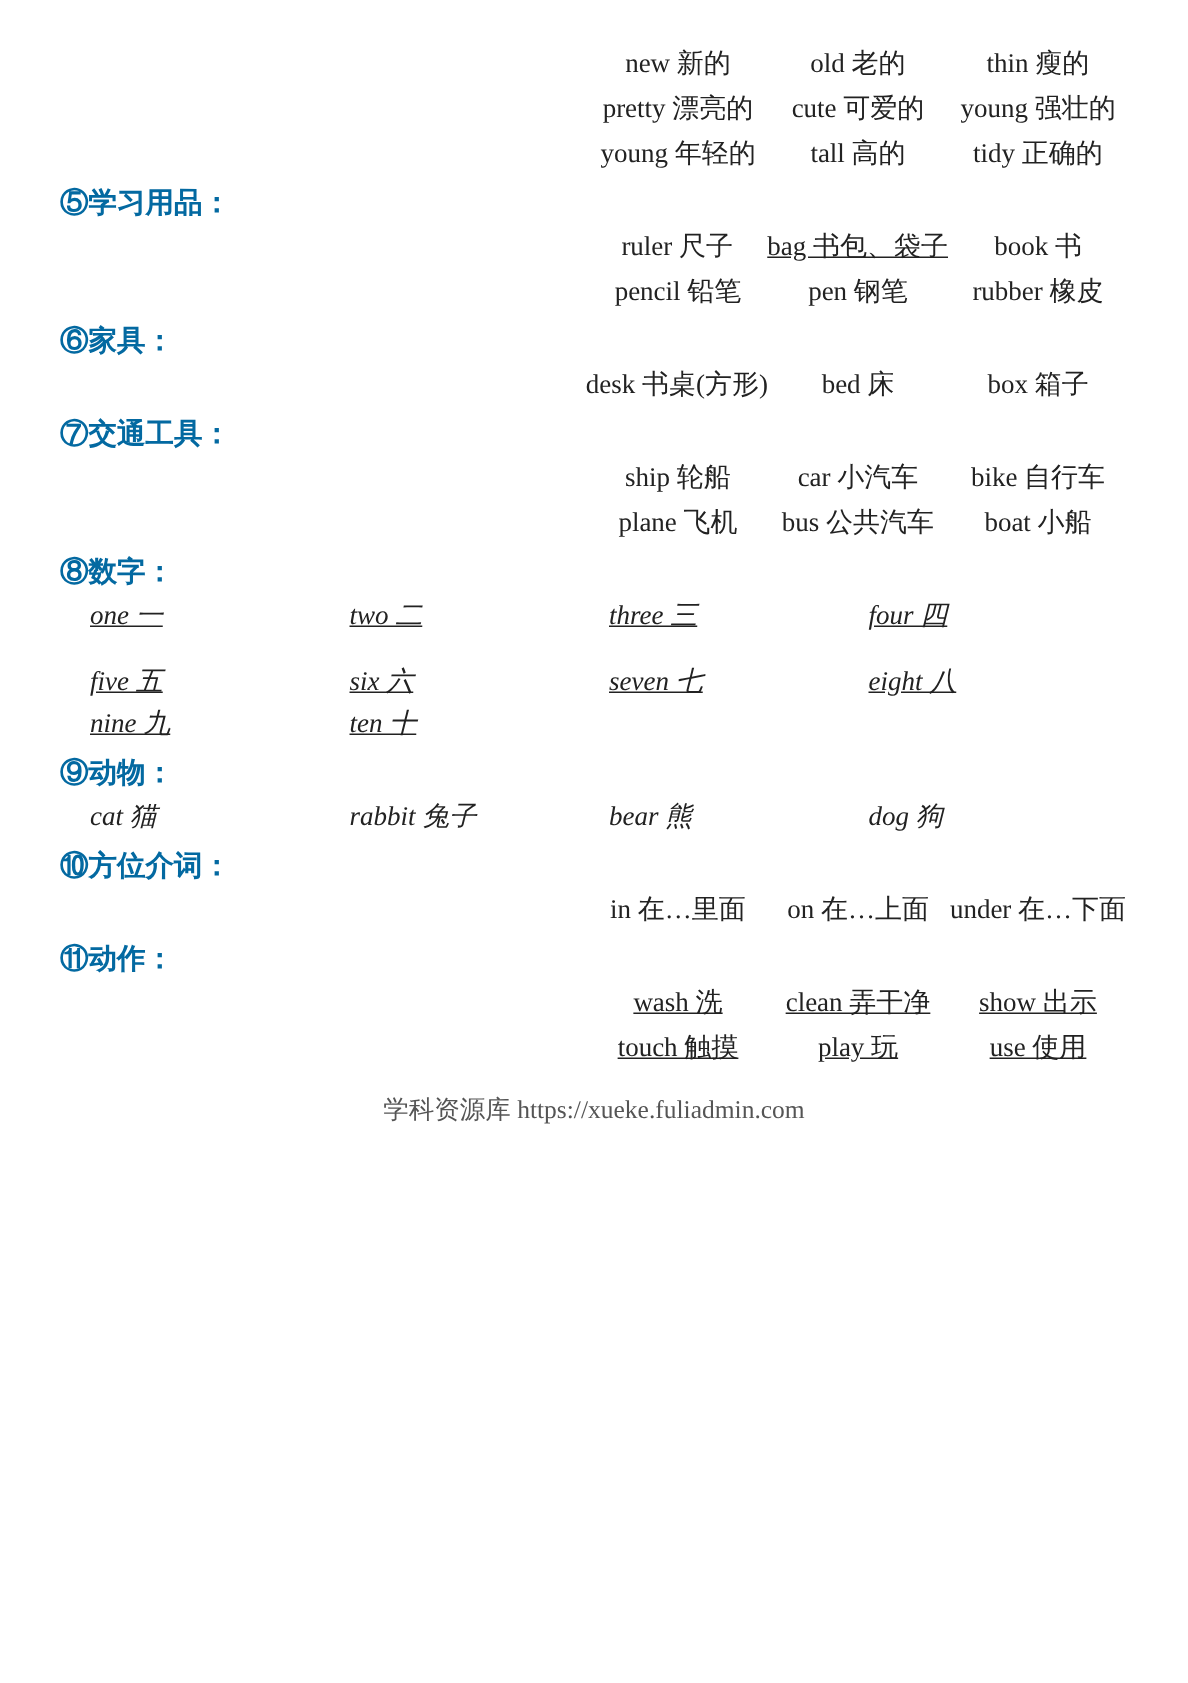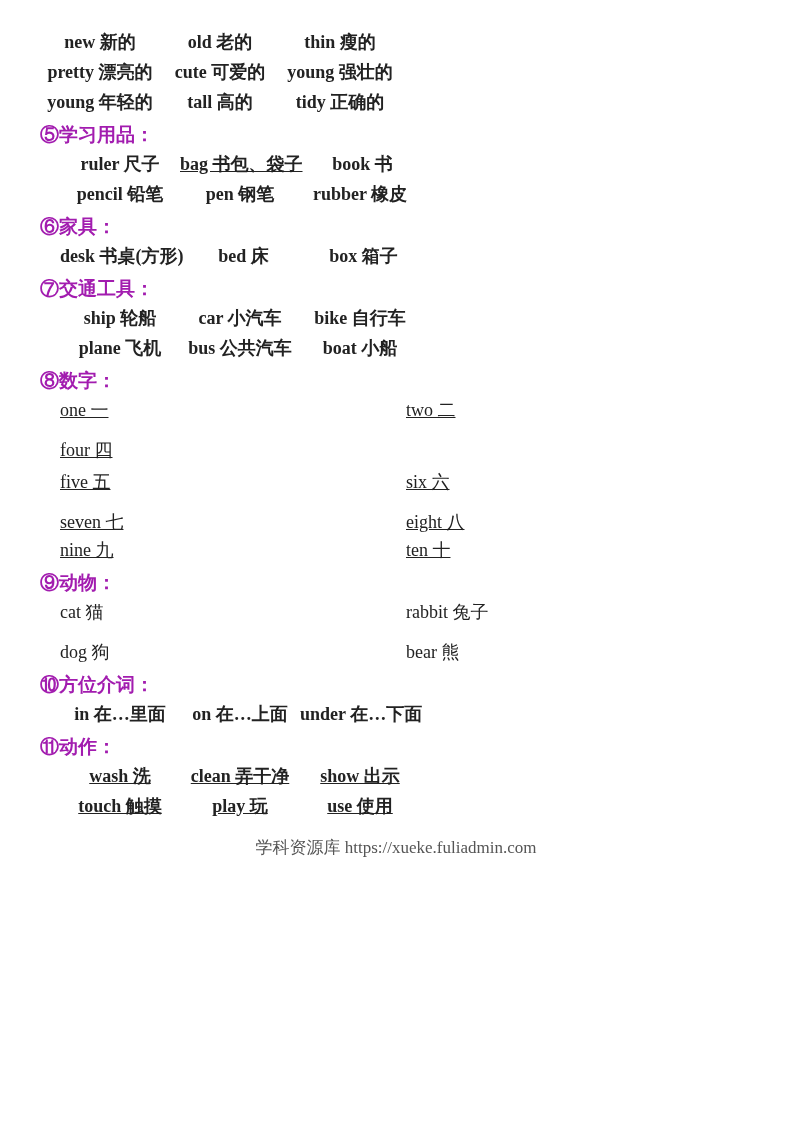--- a/index.html
+++ b/index.html
@@ -7,53 +7,53 @@
       width: 792px;
       min-height: 1122px;
       background: #fff;
       font-family: "SimSun", "STSong", serif;
       font-size: 18px;
       color: #222;
       padding: 30px 40px 20px 40px;
     }
     .vocab-row {
       display: flex;
-      justify-content: flex-start;
+      justify-content: flex-end;
       margin-bottom: 6px;
-      font-weight: bold;
     }
     .vocab-item {
       text-align: center;
       min-width: 120px;
     }
     .vocab-item.underline {
       text-decoration: underline;
     }
     .section-header {
-      color: #a21caf;
+      color: #0369a1;
       font-size: 19px;
       font-weight: bold;
       margin-top: 8px;
       margin-bottom: 4px;
     }
     .indent {
       padding-left: 20px;
     }
     .footer {
       text-align: center;
       font-size: 17px;
       color: #555;
       margin-top: 18px;
     }
     
     .four-col-grid {
       display: grid;
-      grid-template-columns: repeat(2, 1fr);
+      grid-template-columns: repeat(4, 1fr);
       gap: 16px 0;
       padding-left: 20px;
+      font-style: italic;
     }
     .four-col-grid .vocab-item {
       text-align: left;
     }
   </style>
 </head>
 <body>
 
 <div class="vocab-row">
   <span class="vocab-item">new 新的</span>
@@ -99,39 +99,40 @@
 <div class="vocab-row indent">
   <span class="vocab-item">plane 飞机</span>
   <span class="vocab-item">bus 公共汽车</span>
   <span class="vocab-item">boat 小船</span>
 </div>
 
 <div class="section-header">⑧数字：</div>
 <div class="four-col-grid">
   <span class="vocab-item underline">one 一</span>
   <span class="vocab-item underline">two 二</span>
+  <span class="vocab-item underline">three 三</span>
   <span class="vocab-item underline">four 四</span>
 </div>
-<div class="four-col-grid" style="margin-top:8px;">
+<div class="four-col-grid" style="margin-top:20px;">
   <span class="vocab-item underline">five 五</span>
   <span class="vocab-item underline">six 六</span>
   <span class="vocab-item underline">seven 七</span>
   <span class="vocab-item underline">eight 八</span>
 </div>
 <div class="four-col-grid" style="margin-top:4px;">
   <span class="vocab-item underline">nine 九</span>
   <span class="vocab-item underline">ten 十</span>
 </div>
 
 <div class="section-header">⑨动物：</div>
 <div class="four-col-grid">
   <span class="vocab-item">cat 猫</span>
   <span class="vocab-item">rabbit 兔子</span>
+  <span class="vocab-item">bear 熊</span>
   <span class="vocab-item">dog 狗</span>
-  <span class="vocab-item">bear 熊</span>
 </div>
 
 <div class="section-header">⑩方位介词：</div>
 <div class="vocab-row indent">
   <span class="vocab-item">in 在…里面</span>
   <span class="vocab-item">on 在…上面</span>
   <span class="vocab-item">under 在…下面</span>
 </div>
 
 <div class="section-header">⑪动作：</div>

